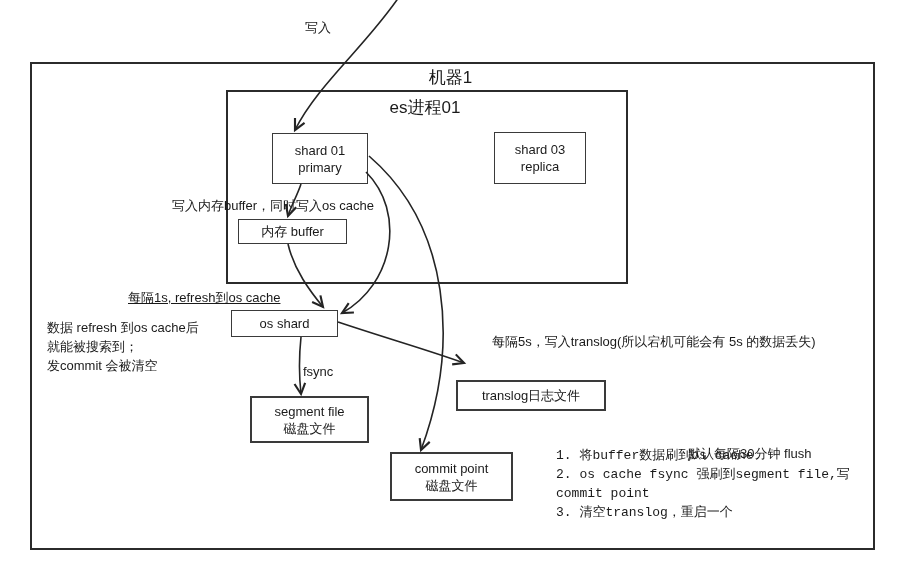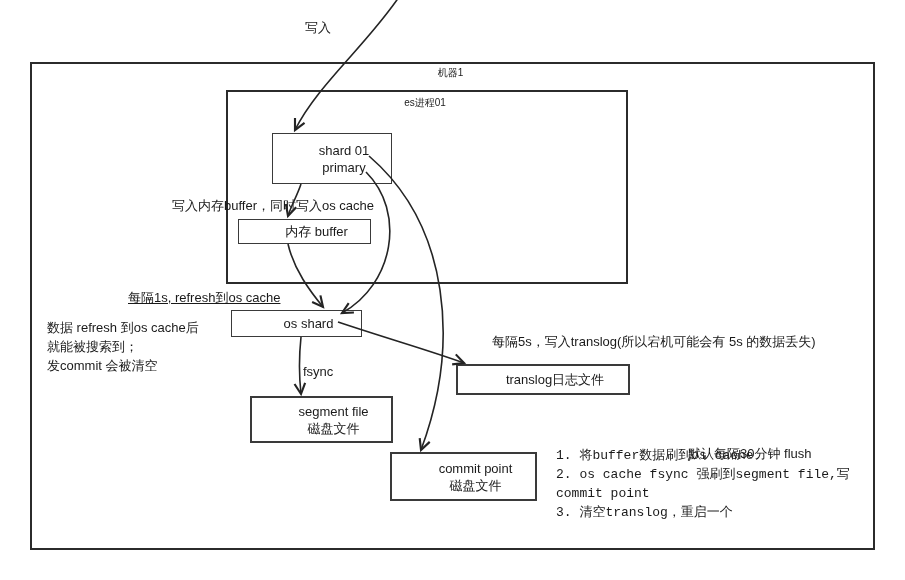--- a/index.html
+++ b/index.html
@@ -17,32 +17,31 @@
     border: 2px solid #3a3a3a;
     background: #ffffff;
     display: flex;
     align-items: center;
     justify-content: center;
     text-align: center;
     font-size: 13px;
     line-height: 17px;
     white-space: pre-line;
     z-index: 3;
-    padding-left: 24px;
   }
   .frame {
     position: absolute;
     border: 2px solid #2b2b2b;
     background: transparent;
     z-index: 1;
   }
   .frame-label {
     position: absolute;
     text-align: center;
-    font-size: 10px;
+    font-size: 17px;
     z-index: 2;
   }
   .note {
     position: absolute;
     font-size: 13px;
     line-height: 19px;
     white-space: pre-line;
     z-index: 3;
   }
   svg.arrows {
@@ -66,41 +65,43 @@
   <div class="frame" style="left:30px; top:62px; width:841px; height:484px;"></div>
   <div class="frame-label" style="left:30px; top:66px; width:841px;">机器1</div>
 
   <div class="frame" style="left:226px; top:90px; width:398px; height:190px; border-width:2px;"></div>
   <div class="frame-label" style="left:226px; top:96px; width:398px;">es进程01</div>
 
   <div class="note" style="left:305px; top:18px;">写入</div>
 
   <div class="box" style="left:272px; top:133px; width:94px; height:49px; border-width:1.5px;">shard 01
 primary</div>
+  <div class="box" style="left:494px; top:132px; width:90px; height:50px; border-width:1.5px;">shard 03
+replica</div>
 
   <div class="note" style="left:172px; top:196px;">写入内存buffer，同时写入os cache</div>
 
   <div class="box" style="left:238px; top:219px; width:107px; height:23px; border-width:1.5px;">内存 buffer</div>
 
   <div class="note" style="left:128px; top:288px;text-decoration:underline;">每隔1s, refresh到os cache</div>
 
   <div class="box" style="left:231px; top:310px; width:105px; height:25px; border-width:1.5px;">os shard</div>
 
   <div class="note" style="left:47px; top:318px; width:200px;">数据 refresh 到os cache后
 就能被搜索到；
 发commit 会被清空</div>
 
   <div class="note" style="left:303px; top:362px;">fsync</div>
 
   <div class="box" style="left:250px; top:396px; width:115px; height:43px; border-width:2px;">segment file
 磁盘文件</div>
 
   <div class="note" style="left:492px; top:332px; width:380px;">每隔5s，写入translog(所以宕机可能会有 5s 的数据丢失)</div>
 
-  <div class="box" style="left:456px; top:364px; width:146px; height:27px; border-width:2px;">translog日志文件</div>
+  <div class="box" style="left:456px; top:380px; width:146px; height:27px; border-width:2px;">translog日志文件</div>
 
 
   <div class="note" style="left:688px; top:444px;">默认每隔30分钟 flush</div>
 
   <div class="box" style="left:390px; top:452px; width:119px; height:45px; border-width:2px;">commit point
 磁盘文件</div>
 
   <div class="note" style="left:556px; top:446px; width:300px;font-family:Liberation Mono, monospace;">1. 将buffer数据刷到os cache
 2. os cache fsync 强刷到segment file,写
 commit point

